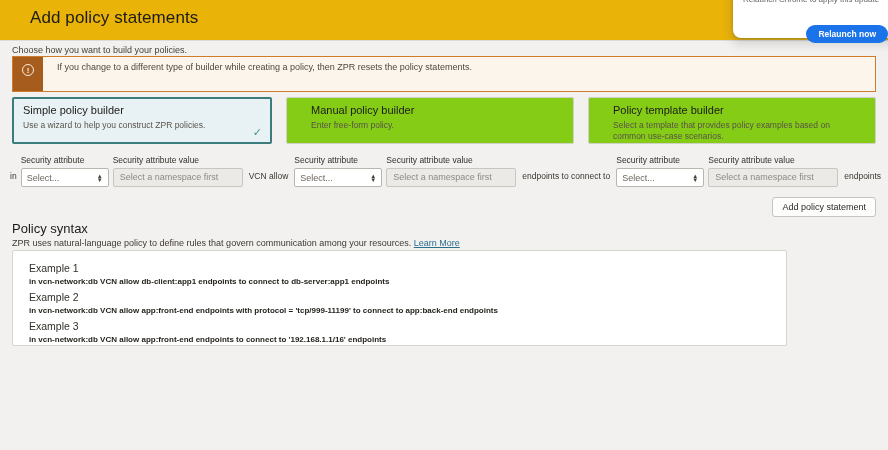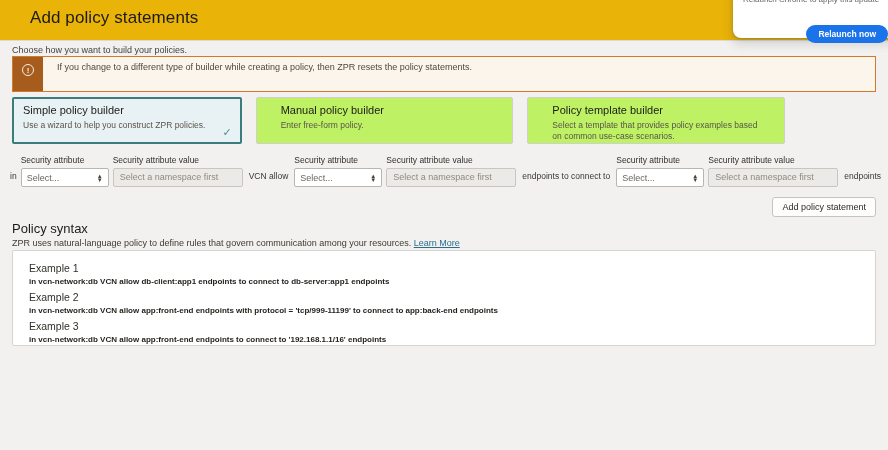--- a/index.html
+++ b/index.html
@@ -48,24 +48,24 @@
   .warning-stripe { width:30px; height:100%; flex:0 0 30px; display:flex; justify-content:center; }
   .warning-icon {
     margin-top:7px; width:12px; height:12px; border:1px solid #f7ede0; border-radius:50%;
     color:#f7ede0; font-size:8px; font-weight:bold; text-align:center; line-height:11px;
   }
   .warning-body { padding:5px 10px 0 14px; }
   .warning-title { font-size:10px; color:#241f19; margin-bottom:3px; }
   .warning-desc { font-size:9px; color:#4e4840; }
 
   
-  .cards-row { position:absolute; left:12px; top:56px; width:773px; display:flex; gap:14px; }
+  .cards-row { position:absolute; left:12px; top:56px; width:864px; display:flex; gap:14px; }
   .builder-card {
     flex:1 1 0; position:relative; height:47px;
-    background:#bef264; border:1px solid #d1cfcb; border-radius:2px;
+    background:#84cc16; border:1px solid #d1cfcb; border-radius:2px;
     padding:6px 24px; cursor:pointer;
   }
   .builder-card.selected {
     background:#e8f2f5; border:2px solid #3b7c7c; padding:5px 9px;
   }
   .card-title { font-size:11px; color:#1c1b18; margin-bottom:4px; }
   .card-desc { font-size:8.5px; color:#595349; line-height:1.3; max-width:270px; }
   .card-check { position:absolute; right:8px; bottom:3px; color:#4a8d8d; font-size:11px; }
 
   
@@ -99,21 +99,21 @@
     font-size:9px; color:#2f2b25; padding:4px 9px; cursor:pointer;
     font-family:"Liberation Sans",sans-serif;
   }
 
   
   .syntax-heading { position:absolute; left:12px; top:180px; font-size:13px; color:#1c1b18; }
   .syntax-desc { position:absolute; left:12px; top:197px; font-size:9px; color:#3f3a33; }
   .learn-more { color:#2a6e8e; text-decoration:underline; cursor:pointer; }
 
   .examples-panel {
-    position:absolute; left:12px; top:209px; width:864px; height:96px;
+    position:absolute; left:12px; top:209px; width:775px; height:96px;
     background:#ffffff; border:1px solid #d6d4d0; border-radius:2px;
     padding:11px 16px; overflow:hidden;
   }
   .example-label { font-size:10.5px; color:#33302a; margin-bottom:3px; }
   .example-statement { font-size:8px; font-weight:bold; color:#211e19; margin-bottom:5px; }
 </style>
 </head>
 <body>
 
 <div class="page-header">

